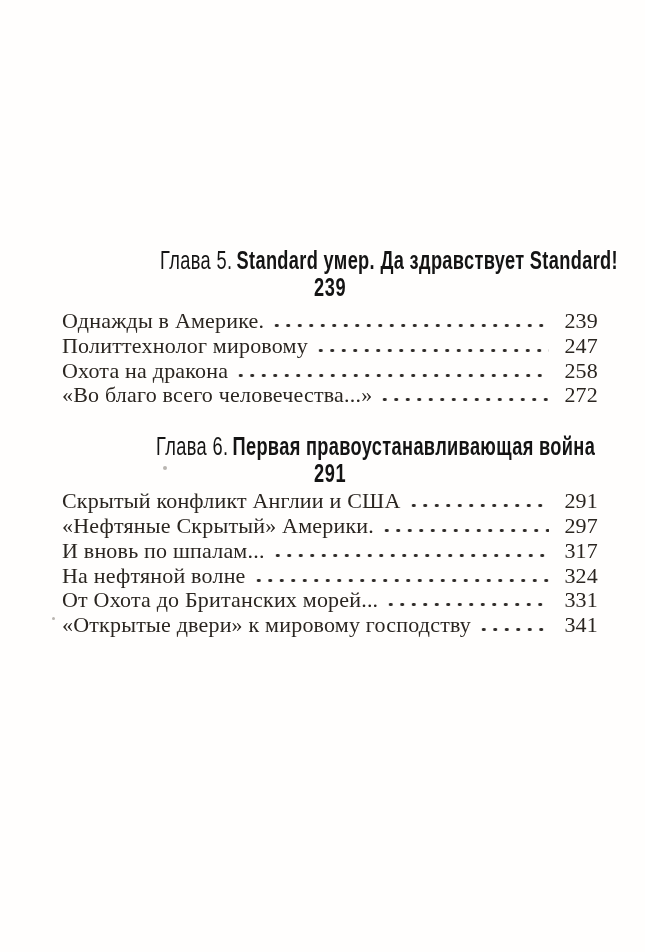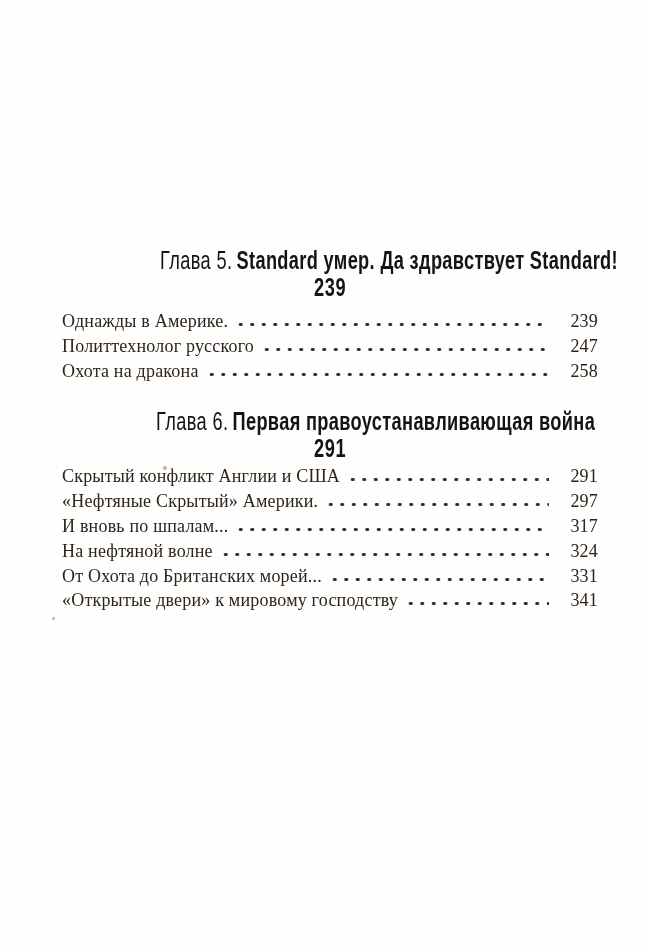--- a/index.html
+++ b/index.html
@@ -47,21 +47,21 @@
     font-weight: 700;
     letter-spacing: 0.5px;
   }
   .head-num {
     font-weight: 700;
     letter-spacing: 1px;
   }
   
   .toc {
     font-family: "Liberation Serif", serif;
-    font-size: 18px;
+    font-size: 22px;
     line-height: 24.8px;
     color: #2a2520;
     letter-spacing: 0.2px;
   }
   .toc-1 { margin-top: 8px; }
   .head-2 { margin-top: 25px; }
   .toc-2 { margin-top: 2px; }
   .row {
     display: flex;
     align-items: baseline;
@@ -102,28 +102,33 @@
       <div class="head-line"><span class="squeeze head-num">239</span></div>
     </div>
 
     <div class="toc toc-1">
       <div class="row">
         <span class="t">Однажды в Америке.</span>
         <span class="leader"></span>
         <span class="pg">239</span>
       </div>
       <div class="row">
-        <span class="t">Политтехнолог русского</span>
+        <span class="t">Политтехнолог мировому</span>
         <span class="leader"></span>
         <span class="pg">247</span>
       </div>
       <div class="row">
         <span class="t">Охота на дракона</span>
         <span class="leader"></span>
         <span class="pg">258</span>
+      </div>
+      <div class="row">
+        <span class="t">«Во благо всего человечества...»</span>
+        <span class="leader"></span>
+        <span class="pg">272</span>
       </div>
     </div>
 
     <div class="chapter-head head-2">
       <div class="head-line"><span class="squeeze"><span class="ch-prefix">Глава 6.</span><span class="ch-title">Первая правоустанавливающая война</span></span></div>
       <div class="head-line"><span class="squeeze head-num">291</span></div>
     </div>
 
     <div class="toc toc-2">
       <div class="row">

